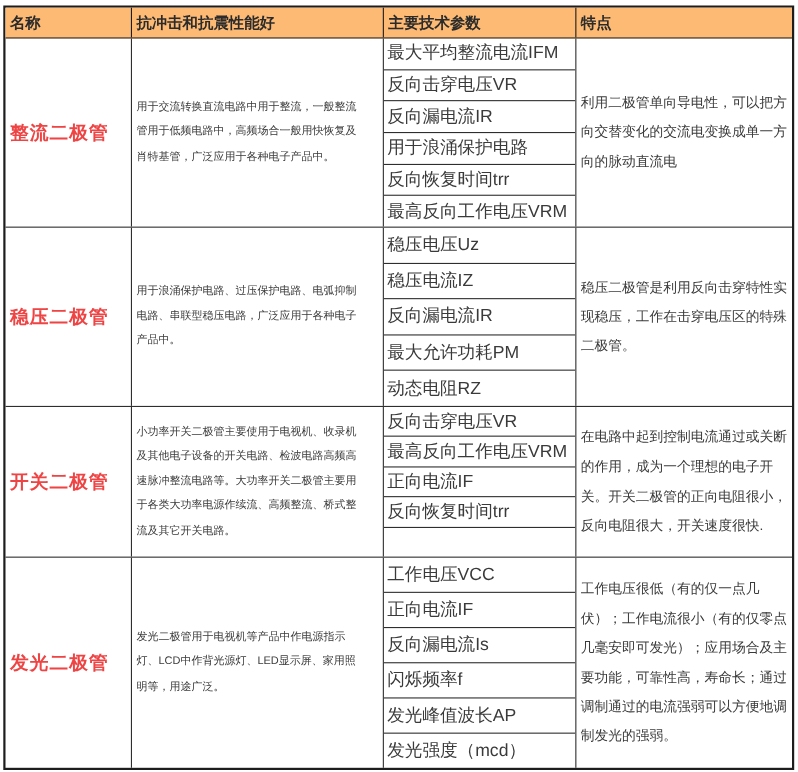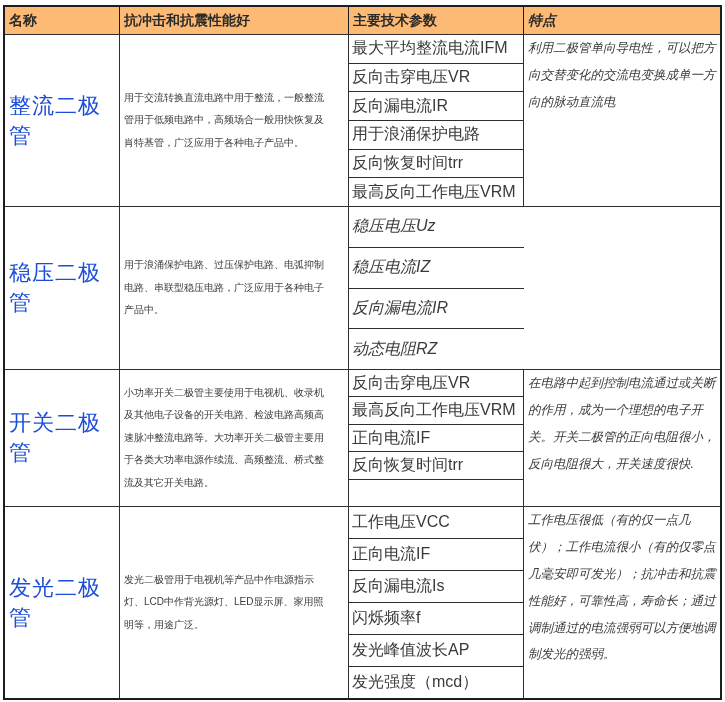--- a/index.html
+++ b/index.html
@@ -13,55 +13,55 @@
   .diode-table {
     width: 719px; height: 695px;
     margin: 5px 0 0 3px;
     border: 2px solid #1d1d1d;
     background: #ffffff;
     display: flex; flex-direction: column;
   }
   .trow { display: flex; border-bottom: 1px solid #2e2e2e; width: 100%; }
   .trow:last-child { border-bottom: none; flex: 1; }
   .cell { border-right: 1px solid #2e2e2e; height: 100%; overflow: hidden; }
-  .cell:last-child { border-right: none; font-style: italic; }
+  .cell:last-child { border-right: none; }
   .c1 { width: 115px; }
   .c2 { width: 229px; }
   .c3 { width: 175px; }
   .c4 { flex: 1; }
   .header-row {
     height: 28px; min-height: 28px;
     background: #fdba74;
     font-weight: bold; font-size: 14px; color: #2b2b2b;
   }
   .header-row .cell {
     display: flex; align-items: center; padding-left: 4px;
     border-right-color: #1d1d1d;
   }
   .name-cell {
     display: flex; align-items: center;
     padding-left: 4px;
-    font-size: 22px; font-weight: normal; color: #1d4ed8;
+    font-size: 17px; font-weight: bold; color: #ef4444;
     letter-spacing: 1px;
   }
   .app-cell {
     display: flex; align-items: center;
     padding: 0 19px 0 4px;
     font-size: 10px; line-height: 2.25;
   }
   .param-cell { display: flex; flex-direction: column; }
   .param-item {
     flex: 1; display: flex; align-items: center;
     padding-left: 3px;
     border-bottom: 1px solid #2e2e2e;
     font-size: 16px; white-space: nowrap;
   }
   .param-item:last-child { border-bottom: none; }
   .feat-cell {
-    display: flex; align-items: flex-start;
+    display: flex; align-items: center;
     padding: 0 2px 0 4px;
     font-size: 12.5px; line-height: 2.15;
   }
 </style>
 </head>
 <body>
 
 <div class="diode-table">
 
   <div class="trow header-row">
@@ -91,21 +91,25 @@
 
   <div class="trow" style="height:163px; min-height:163px;">
     <div class="cell c1 name-cell">稳压二极管</div>
     <div class="cell c2 app-cell">
       <div>用于浪涌保护电路、过压保护电路、电弧抑制电路、串联型稳压电路，广泛应用于各种电子产品中。</div>
     </div>
     <div class="cell c3 param-cell">
       <div class="param-item">稳压电压Uz</div>
       <div class="param-item">稳压电流IZ</div>
       <div class="param-item">反向漏电流IR</div>
+      <div class="param-item">最大允许功耗PM</div>
       <div class="param-item">动态电阻RZ</div>
+    </div>
+    <div class="cell c4 feat-cell">
+      <div>稳压二极管是利用反向击穿特性实现稳压，工作在击穿电压区的特殊二极管。</div>
     </div>
   </div>
 
   <div class="trow" style="height:137px; min-height:137px;">
     <div class="cell c1 name-cell">开关二极管</div>
     <div class="cell c2 app-cell">
       <div>小功率开关二极管主要使用于电视机、收录机及其他电子设备的开关电路、检波电路高频高速脉冲整流电路等。大功率开关二极管主要用于各类大功率电源作续流、高频整流、桥式整流及其它开关电路。</div>
     </div>
     <div class="cell c3 param-cell">
       <div class="param-item">反向击穿电压VR</div>
@@ -126,17 +130,17 @@
     </div>
     <div class="cell c3 param-cell">
       <div class="param-item">工作电压VCC</div>
       <div class="param-item">正向电流IF</div>
       <div class="param-item">反向漏电流Is</div>
       <div class="param-item">闪烁频率f</div>
       <div class="param-item">发光峰值波长AP</div>
       <div class="param-item">发光强度（mcd）</div>
     </div>
     <div class="cell c4 feat-cell">
-      <div>工作电压很低（有的仅一点几伏）；工作电流很小（有的仅零点几毫安即可发光）；抗冲击和抗震性能好，可靠性高，寿命长；通过调制通过的电流强弱可以方便地调制发光的强弱。</div>
+      <div>工作电压很低（有的仅一点几伏）；工作电流很小（有的仅零点几毫安即可发光）；应用场合及主要功能，可靠性高，寿命长；通过调制通过的电流强弱可以方便地调制发光的强弱。</div>
     </div>
   </div>
 
 </div>
 
 </body></html>

